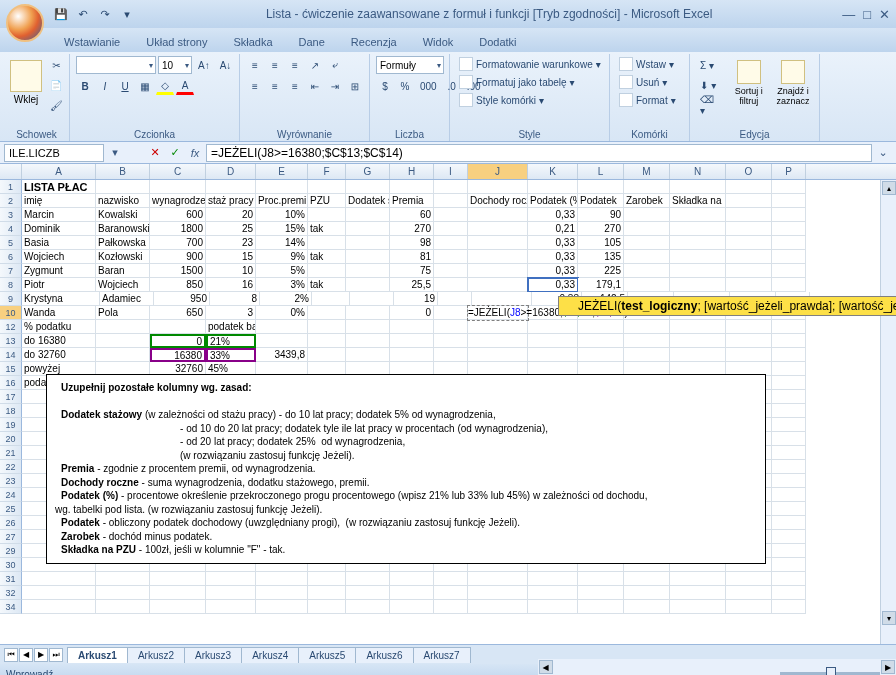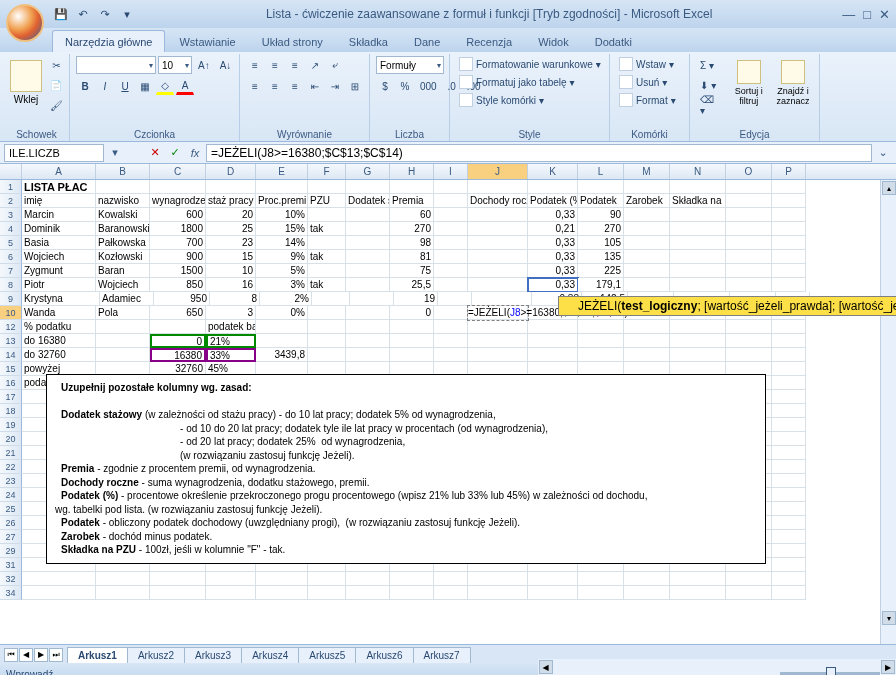--- a/index.html
+++ b/index.html
@@ -91,21 +91,20 @@
   </div>
   <div class="title-text">Lista - ćwiczenie zaawansowane z formuł i funkcji  [Tryb zgodności] - Microsoft Excel</div>
   <div class="winbtns">
     <span>—</span>
     <span>□</span>
     <span>✕</span>
   </div>
 </div>
 
 <div class="tabs">
-  <div class="tab active">Narzędzia główne</div>
   <div class="tab">Wstawianie</div>
   <div class="tab">Układ strony</div>
   <div class="tab">Składka</div>
   <div class="tab">Dane</div>
   <div class="tab">Recenzja</div>
   <div class="tab">Widok</div>
   <div class="tab">Dodatki</div>
 </div>
 
 <div class="ribbon">
@@ -768,20 +767,39 @@
         <div class="cell" style="width: 34px;"></div>
         <div class="cell" style="width: 60px;"></div>
         <div class="cell" style="width: 50px;"></div>
         <div class="cell" style="width: 46px;"></div>
         <div class="cell" style="width: 46px;"></div>
         <div class="cell" style="width: 56px;"></div>
         <div class="cell" style="width: 46px;"></div>
         <div class="cell" style="width: 34px;"></div>
       </div>
       <div class="row">
+        <div class="rowhdr">30</div>
+        <div class="cell" style="width: 74px;"></div>
+        <div class="cell" style="width: 54px;"></div>
+        <div class="cell" style="width: 56px;"></div>
+        <div class="cell" style="width: 50px;"></div>
+        <div class="cell" style="width: 52px;"></div>
+        <div class="cell" style="width: 38px;"></div>
+        <div class="cell" style="width: 44px;"></div>
+        <div class="cell" style="width: 44px;"></div>
+        <div class="cell" style="width: 34px;"></div>
+        <div class="cell" style="width: 60px;"></div>
+        <div class="cell" style="width: 50px;"></div>
+        <div class="cell" style="width: 46px;"></div>
+        <div class="cell" style="width: 46px;"></div>
+        <div class="cell" style="width: 56px;"></div>
+        <div class="cell" style="width: 46px;"></div>
+        <div class="cell" style="width: 34px;"></div>
+      </div>
+      <div class="row">
         <div class="rowhdr">31</div>
         <div class="cell" style="width: 74px;"></div>
         <div class="cell" style="width: 54px;"></div>
         <div class="cell" style="width: 56px;"></div>
         <div class="cell" style="width: 50px;"></div>
         <div class="cell" style="width: 52px;"></div>
         <div class="cell" style="width: 38px;"></div>
         <div class="cell" style="width: 44px;"></div>
         <div class="cell" style="width: 44px;"></div>
         <div class="cell" style="width: 34px;"></div>

